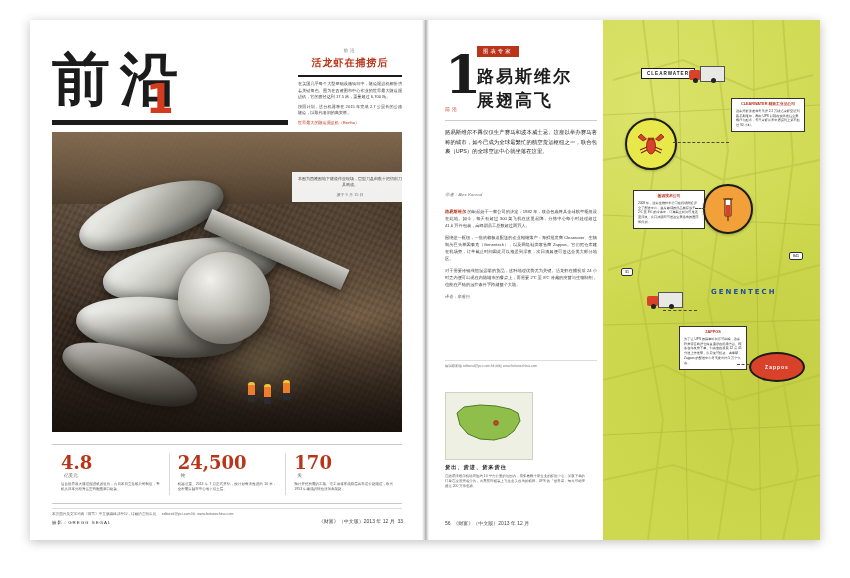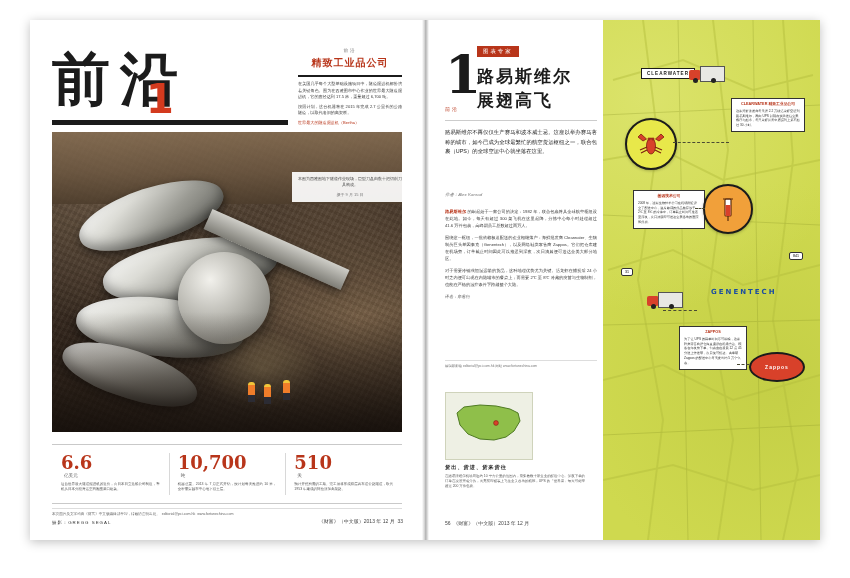--- a/index.html
+++ b/index.html
@@ -247,21 +247,21 @@
     <div class="page page-left">
 
       <div class="masthead">
         <div class="big">前沿</div>
         <div class="num">1</div>
         <div class="bar"></div>
       </div>
 
       <div class="lead-block">
         <div class="lead-kicker">前沿</div>
-        <div class="lead-head">精致工业品公司</div>
+        <div class="lead-head">活龙虾在捕捞后</div>
         <div class="rule-th"></div>
         <div class="lead-body">
           <p>在美国几乎每个大型基础设施项目中，隧道掘进机都扮演着关键角色。图为在西雅图市中心作业的世界最大隧道掘进机，它的直径达到 17.5 米，重量超过 6,700 吨。</p>
           <p>按照计划，这台机器将在 2015 年完成 2.7 公里长的公路隧道，以取代老旧的高架桥。</p>
           <p class="hl">世界最大的隧道掘进机（Bertha）</p>
         </div>
       </div>
 
       <div class="photo">
         <div class="rock"></div>
@@ -293,31 +293,31 @@
           </div>
       </div>
 
       <div class="photo-caption">
         <div>本图为西雅图地下隧道作业现场，巨型刀盘由数十把切削刀具构成。</div>
         <div class="cap2">摄于 9 月 15 日</div>
       </div>
 
       <div class="stats">
         <div class="stat">
-          <div class="num">6.6</div>
+          <div class="num">4.8</div>
           <div class="unit">亿美元</div>
           <div class="desc">这台世界最大隧道掘进机的造价，由日本日立造船公司制造，整机从日本分段海运至西雅图港口组装。</div>
         </div>
         <div class="stat">
-          <div class="num">10,700</div>
+          <div class="num">24,500</div>
           <div class="unit">吨</div>
           <div class="desc">机器总重。2013 年 7 月正式开钻，按计划每天推进约 10 米，全程需穿越市中心地下软土层。</div>
         </div>
         <div class="stat">
-          <div class="num">510</div>
+          <div class="num">170</div>
           <div class="unit">天</div>
           <div class="desc">预计开挖所需的工期。完工后将形成双层四车道公路隧道，取代 1953 年建成的阿拉斯加高架路。</div>
         </div>
       </div>
 
       <div class="foot-left">
         <span>本页图片及文字均由《财富》中文版编辑部整理，转载请注明出处。</span>
         &nbsp;<span>editorial@pci.com.hk</span>
         &nbsp;<span>www.fortunechina.com</span>
       </div>

